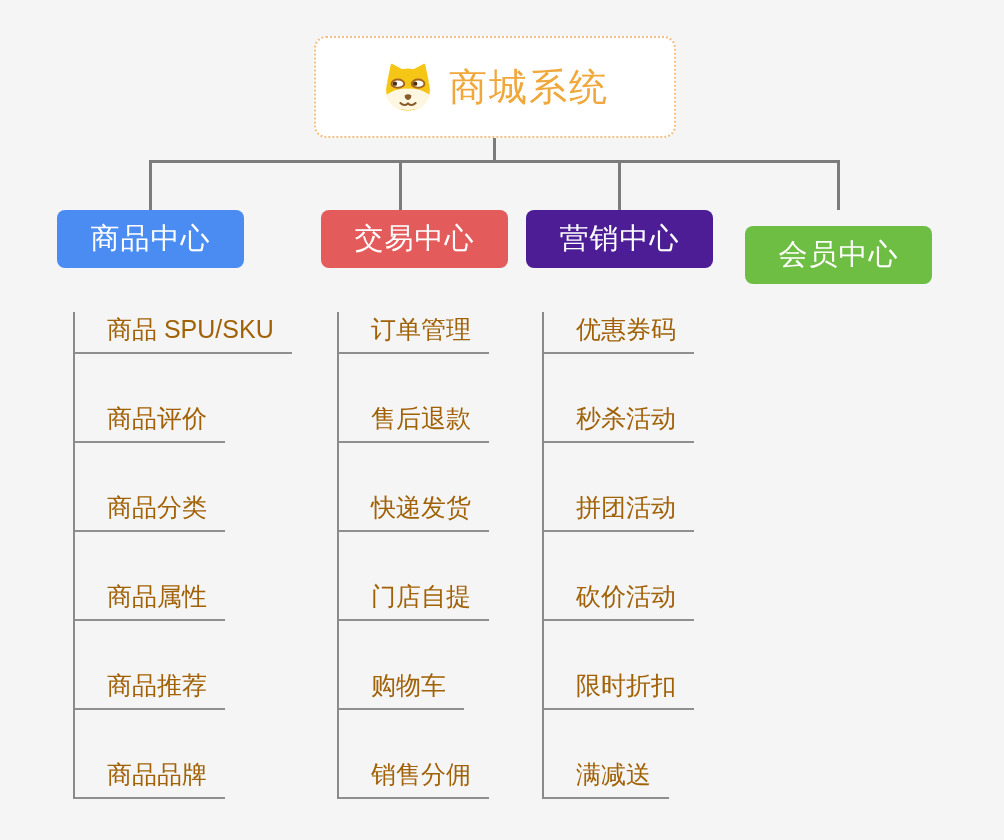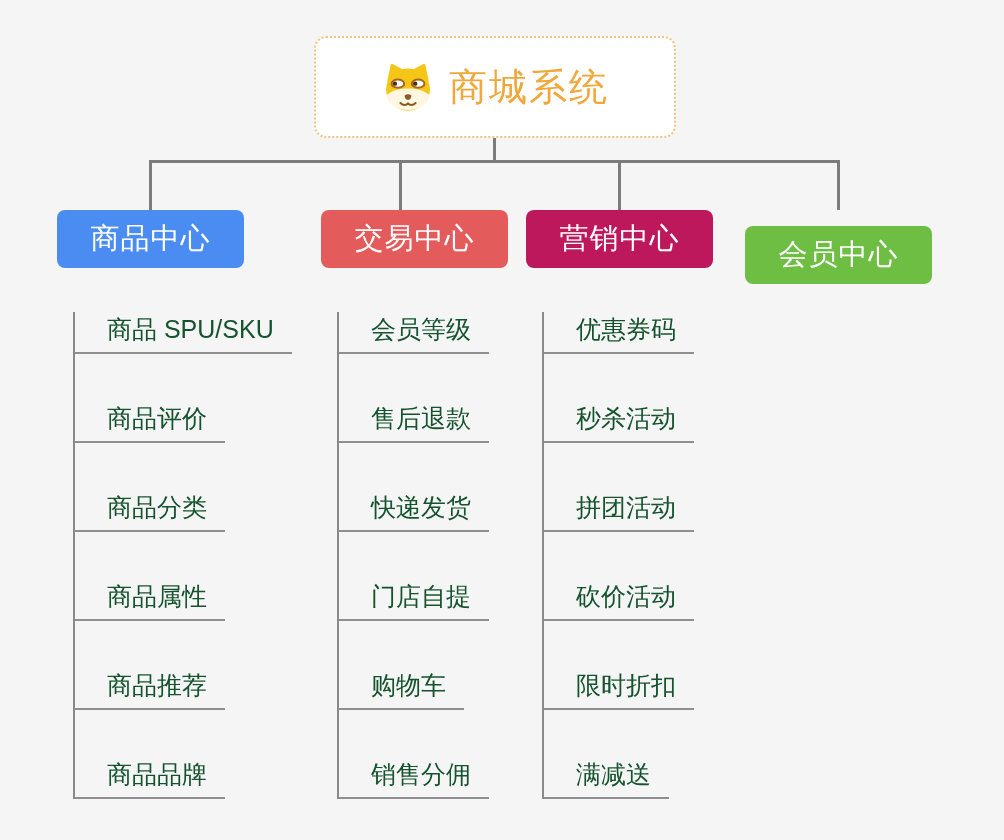--- a/index.html
+++ b/index.html
@@ -52,32 +52,32 @@
     border-radius:8px;
     display:flex; align-items:center; justify-content:center;
     color:#ffffff;
     font-size:29px;
     letter-spacing:1px;
     white-space:nowrap;
     cursor:default;
   }
   .b0 { background:#4a8cf2; }
   .b1 { background:#e45b5b; }
-  .b2 { background:#be185d; }
+  .b2 { background:#4c1d95; }
   .b3 { background:#6fbe44; }
 
   .children {
     margin-left:16px;
     border-left:2px solid #8a8a8a;
     width:max-content;
   }
   .child {
     width:max-content;
     font-size:25px;
-    color:#14532d;
+    color:#a16207;
     line-height:34px;
     padding:0 18px 6px 32px;
     border-bottom:2px solid #8f8f8f;
     white-space:nowrap;
     margin-top:47px;
     cursor:default;
   }
   .child:first-child { margin-top:44px; }
 </style>
 </head>
@@ -116,21 +116,21 @@
       <div class="child">商品分类</div>
       <div class="child">商品属性</div>
       <div class="child">商品推荐</div>
       <div class="child">商品品牌</div>
     </div>
   </div>
 
   <div class="branch p1">
     <div class="branch-header b1">交易中心</div>
     <div class="children">
-      <div class="child">会员等级</div>
+      <div class="child">订单管理</div>
       <div class="child">售后退款</div>
       <div class="child">快递发货</div>
       <div class="child">门店自提</div>
       <div class="child">购物车</div>
       <div class="child">销售分佣</div>
     </div>
   </div>
 
   <div class="branch p2">
     <div class="branch-header b2">营销中心</div>

